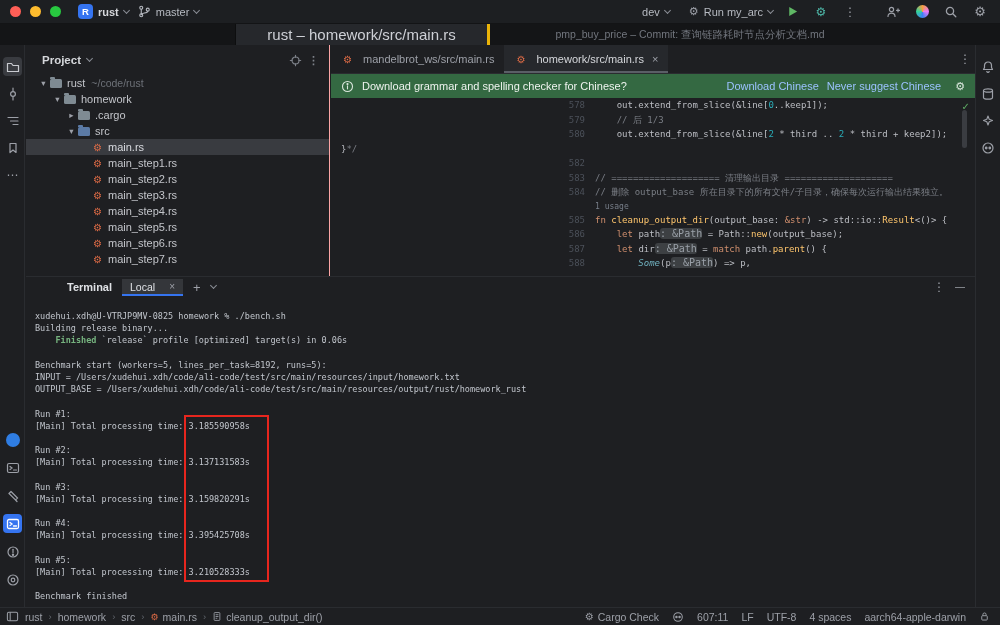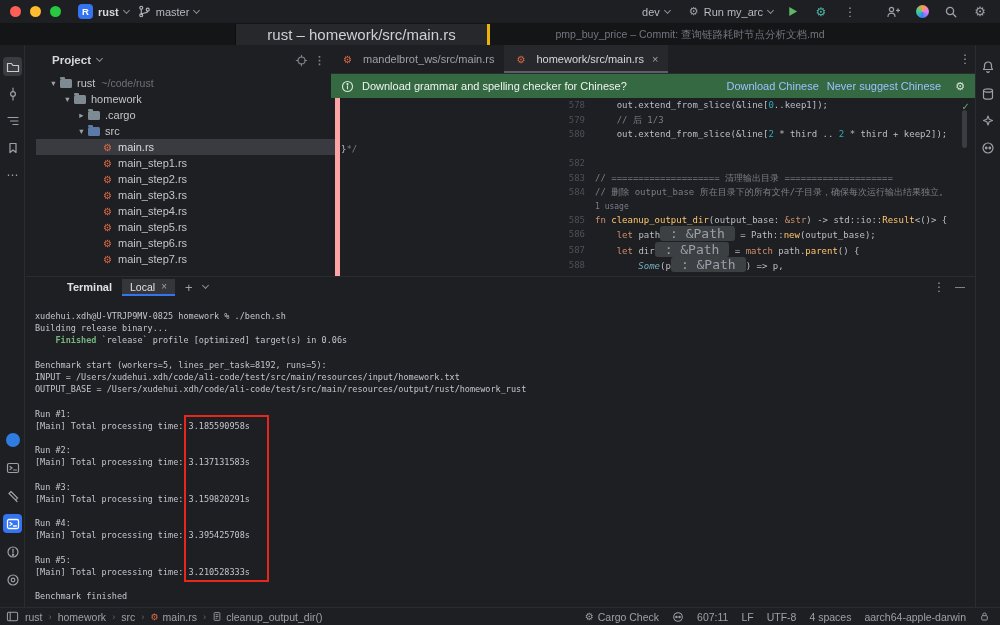--- a/index.html
+++ b/index.html
@@ -26,21 +26,21 @@
   
   .leftstrip { position:absolute; top:45px; left:0; width:25px; bottom:18px; background:#1e1f22; border-right:1px solid #2a2c30; }
   .rightstrip { position:absolute; top:45px; right:0; width:25px; bottom:18px; background:#1e1f22; border-left:1px solid #2a2c30; }
   .sicon { position:absolute; left:3px; width:19px; height:19px; border-radius:4px; display:flex; align-items:center; justify-content:center; color:#9da0a8; }
   .rightstrip .sicon { left:2px; }
   .sicon.on { background:#393b40; color:#c9cbd0; }
   .sicon.act { background:#3574f0; color:#ffffff; }
   .bluedot { width:14px; height:14px; border-radius:50%; background:#2f7de3; display:block; }
 
   
-  .projpanel { position:absolute; top:45px; left:36px; width:304px; height:231px; background:#1e1f22; border-right:5px solid #fca5a5; overflow:hidden; }
+  .projpanel { position:absolute; top:45px; left:26px; width:304px; height:231px; background:#1e1f22; border-right:1px solid #fca5a5; overflow:hidden; }
   .phead { display:flex; align-items:center; gap:6px; height:30px; padding:0 10px 0 16px; font-size:11.5px; color:#d5d7db; font-weight:bold; }
   .phead .sp { flex:1; }
   .tree { font-size:11px; }
   .trow { height:16px; display:flex; align-items:center; color:#c3c5ca; white-space:nowrap; }
   .trow.sel { background:#393b40; }
   .tchev { width:11px; flex:none; text-align:center; color:#9da0a8; font-size:8.5px; }
   .fold { width:12px; height:9px; background:#7f8b93; border-radius:1.5px; position:relative; display:inline-block; margin:0 5px 0 1px; flex:none; }
   .fold::before { content:""; position:absolute; top:-2px; left:0; width:5px; height:2px; background:inherit; border-radius:1px 1px 0 0; }
   .fold.src { background:#5b7aa5; }
   .ric { color:#e06c46; font-size:10px; width:13px; text-align:center; flex:none; margin-right:4px; }
@@ -59,28 +59,28 @@
   .blink { color:#9cc2ff; cursor:pointer; }
   .bgear { color:#d9e6dc; font-size:11px; margin-left:6px; }
 
   .code { position:absolute; top:98px; left:331px; width:640px; height:178px; font-family:"DejaVu Sans Mono",monospace; font-size:9px; line-height:14.5px; overflow:hidden; }
   .cl { display:flex; }
   .ln { width:254px; text-align:right; color:#4b5059; flex:none; }
   .lc { margin-left:10px; white-space:pre; color:#bcbec4; }
   .usage { height:13px; line-height:13px; font-size:8px; color:#787f8a; margin-left:264px; }
   .tkw { color:#cf8e6d; } .tfn { color:#ffc66d; } .tres { color:#ffc66d; }
   .tcm { color:#7a7e85; } .tnum { color:#2aacb8; } .ten { color:#6fafbd; font-style:italic; }
-  .chip { background:#3d4043; border-radius:3px; color:#9aa0a8; padding:0 10px; font-size:13px; }
+  .chip { background:#3d4043; border-radius:3px; color:#9aa0a8; padding:0 0; font-size:10px; }
   .inspect { position:absolute; top:101px; right:30px; color:#5fad65; font-size:10px; }
   .vscroll { position:absolute; top:110px; right:33px; width:5px; height:38px; background:#46484e; border-radius:3px; opacity:.7; }
 
   
   .termhead { position:absolute; top:276px; left:26px; right:25px; height:21px; border-top:1px solid #2a2c30; display:flex; align-items:center; padding:0 10px; gap:10px; }
   .ttitle { font-size:11px; font-weight:bold; color:#dfe1e5;margin-left:31px; }
-  .ltab { display:flex; align-items:center; gap:6px; background:#34363a; border-bottom:2px solid #3574f0; padding:2px 8px 1px; font-size:10.5px; color:#dfe1e5; }
+  .ltab { display:flex; align-items:center; gap:14px; background:#34363a; border-bottom:2px solid #3574f0; padding:2px 8px 1px; font-size:10.5px; color:#dfe1e5; }
   .ltab .close { color:#9da0a8; font-size:10px; }
   .thplus { color:#9da0a8; font-size:13px; }
   .termhead .sp { flex:1; }
   .termbody { position:absolute; top:297px; left:26px; right:25px; bottom:18px; padding:13px 0 0 9px; font-family:"DejaVu Sans Mono",monospace; font-size:8.5px; line-height:12.2px; color:#c2c6cd; overflow:hidden; }
   .tline { height:12.2px; white-space:pre; }
   .tgreen { color:#76b37f; font-weight:bold; }
   .redbox { position:absolute; left:184px; top:415px; width:85px; height:167px; border:2px solid #e7261e; z-index:5; pointer-events:none; }
 
   
   .statusbar { position:absolute; left:0; right:0; bottom:0; height:18px; background:#1e1f22; border-top:1px solid #2a2c30; display:flex; align-items:center; padding:0 10px 0 6px; font-size:10.5px; color:#9da0a8; gap:6px; }

